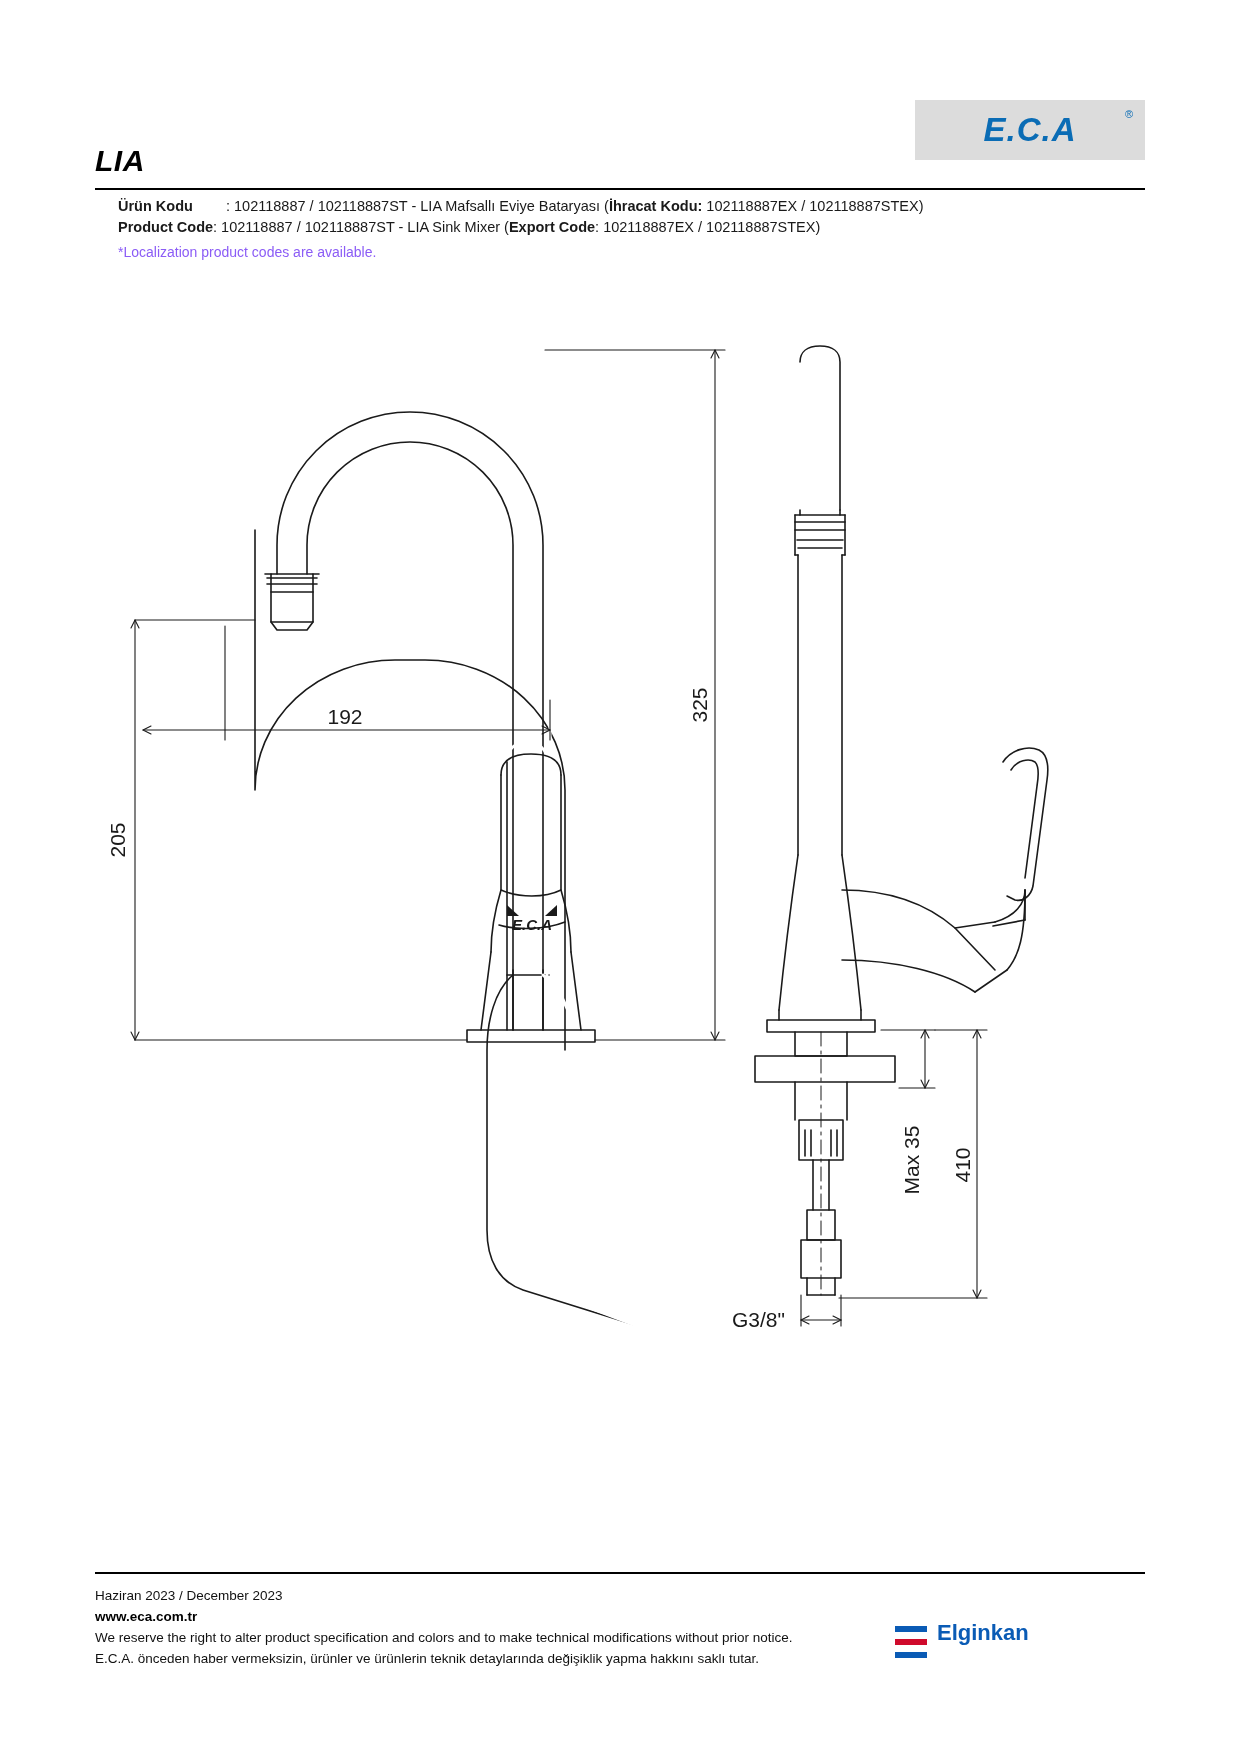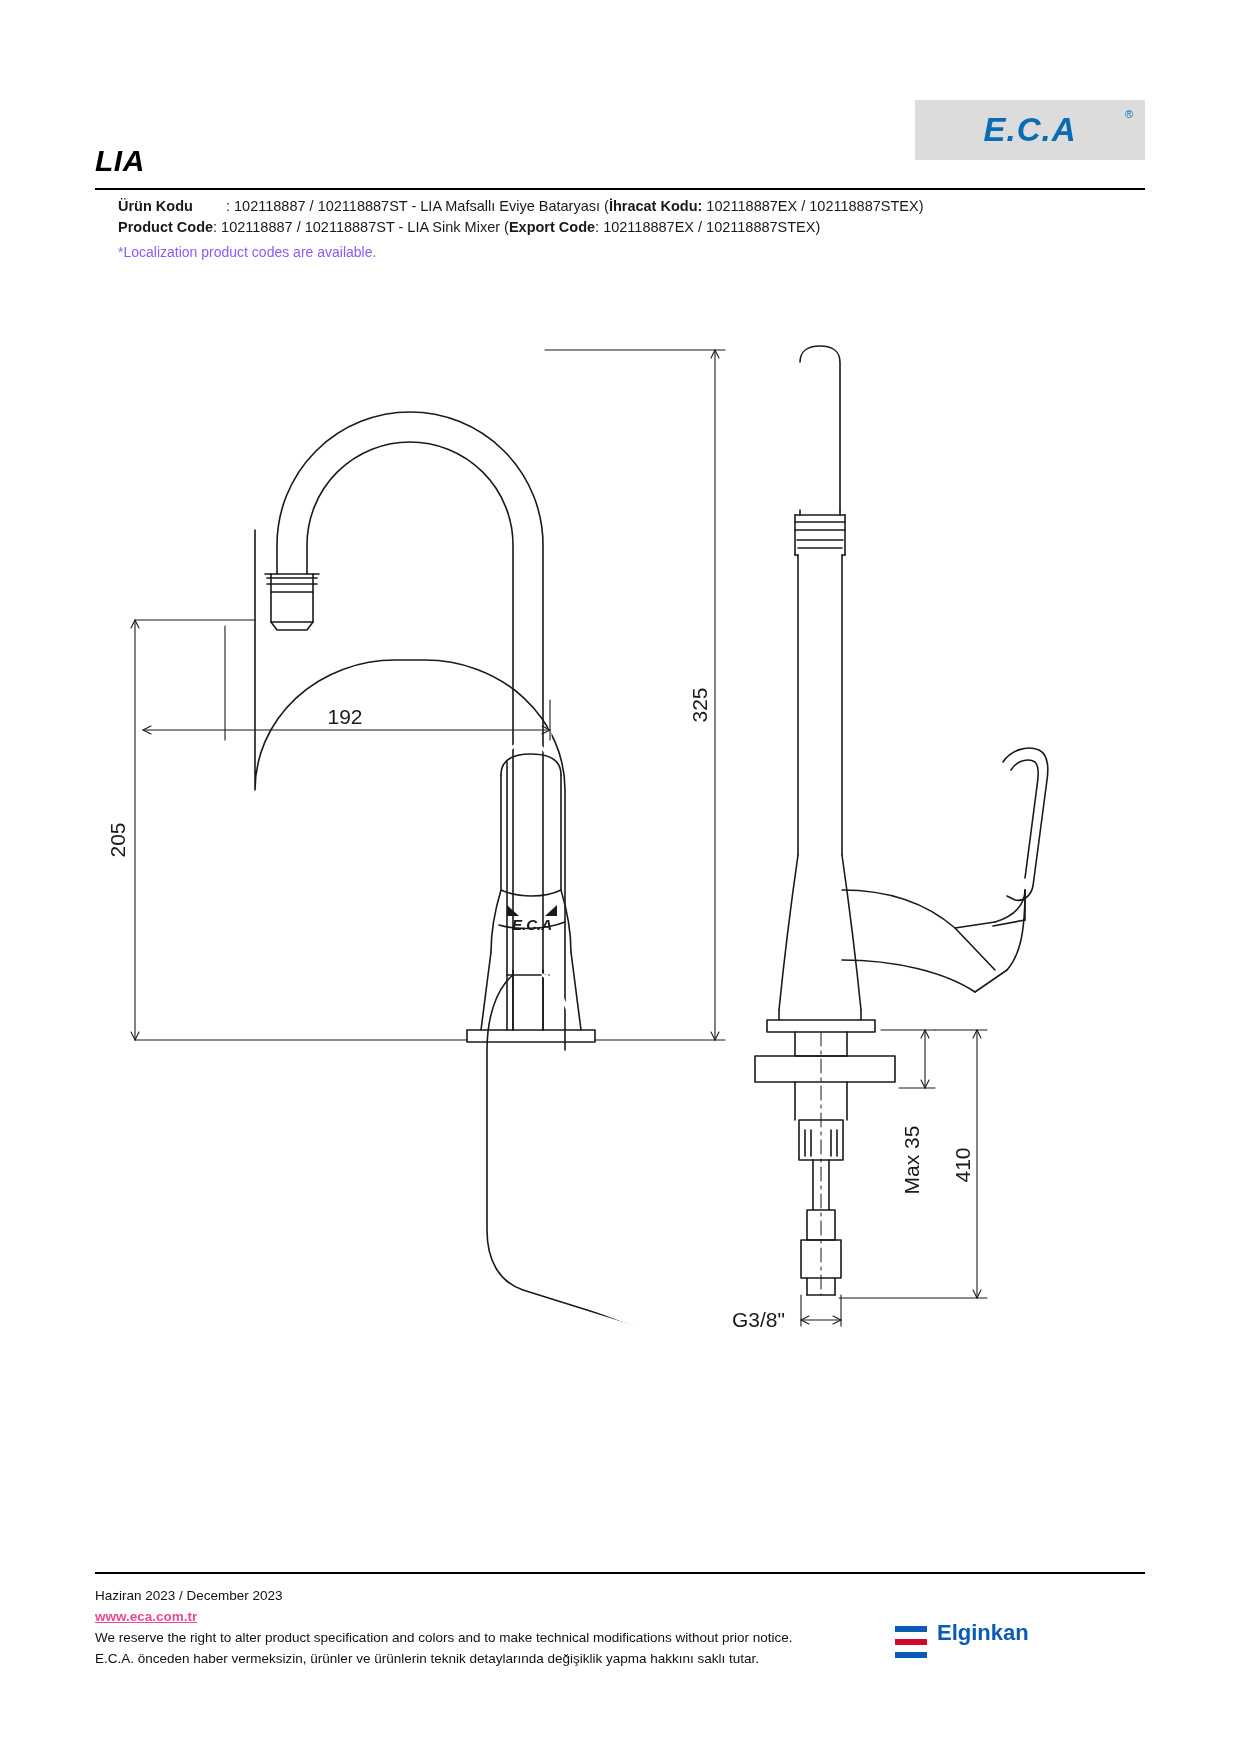--- a/index.html
+++ b/index.html
@@ -121,23 +121,22 @@
   .footer {
     position: absolute;
     left: 95px;
     top: 1586px;
     width: 1050px;
     font-size: 13.5px;
     line-height: 1.55;
     color: #111;
   }
   .footer .web {
-    color: #ec4899;
+    color: #000000;
     font-weight: bold;
-    text-decoration: underline;
   }
   .elginkan {
     position: absolute;
     right: 0;
     top: 30px;
     width: 250px;
     height: 58px;
   }
   .elginkan-mark {
     position: absolute;

